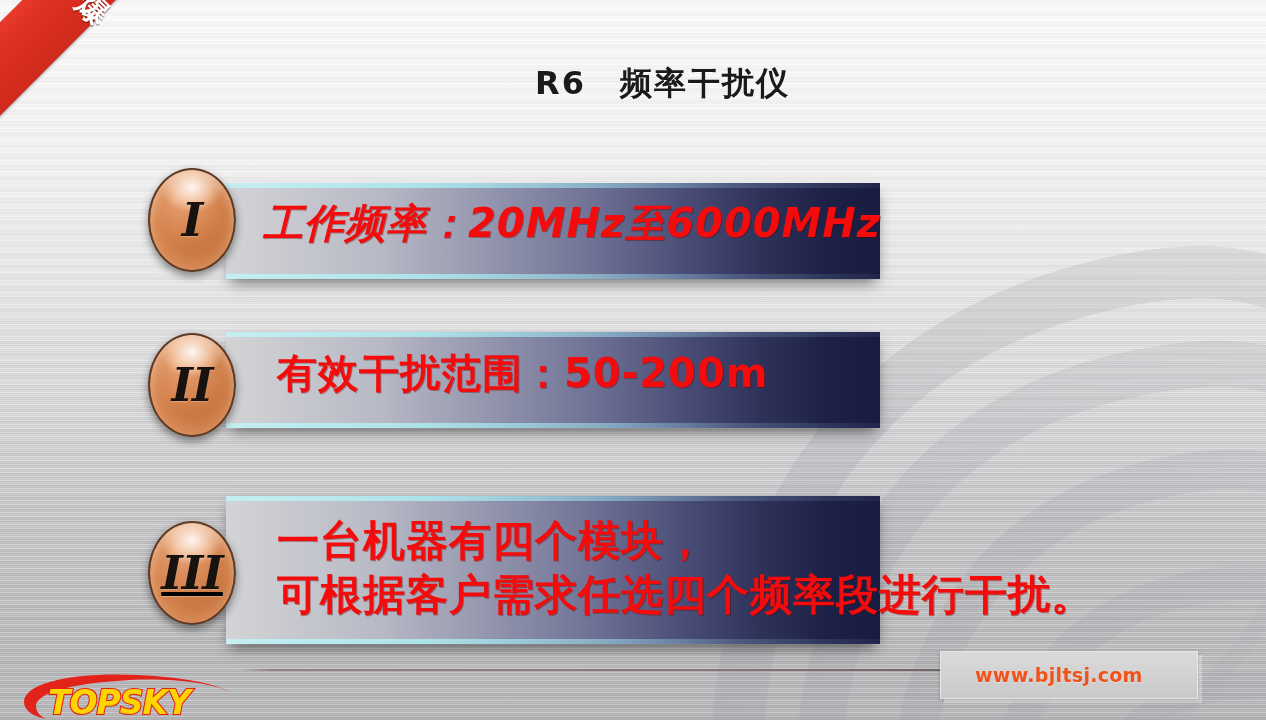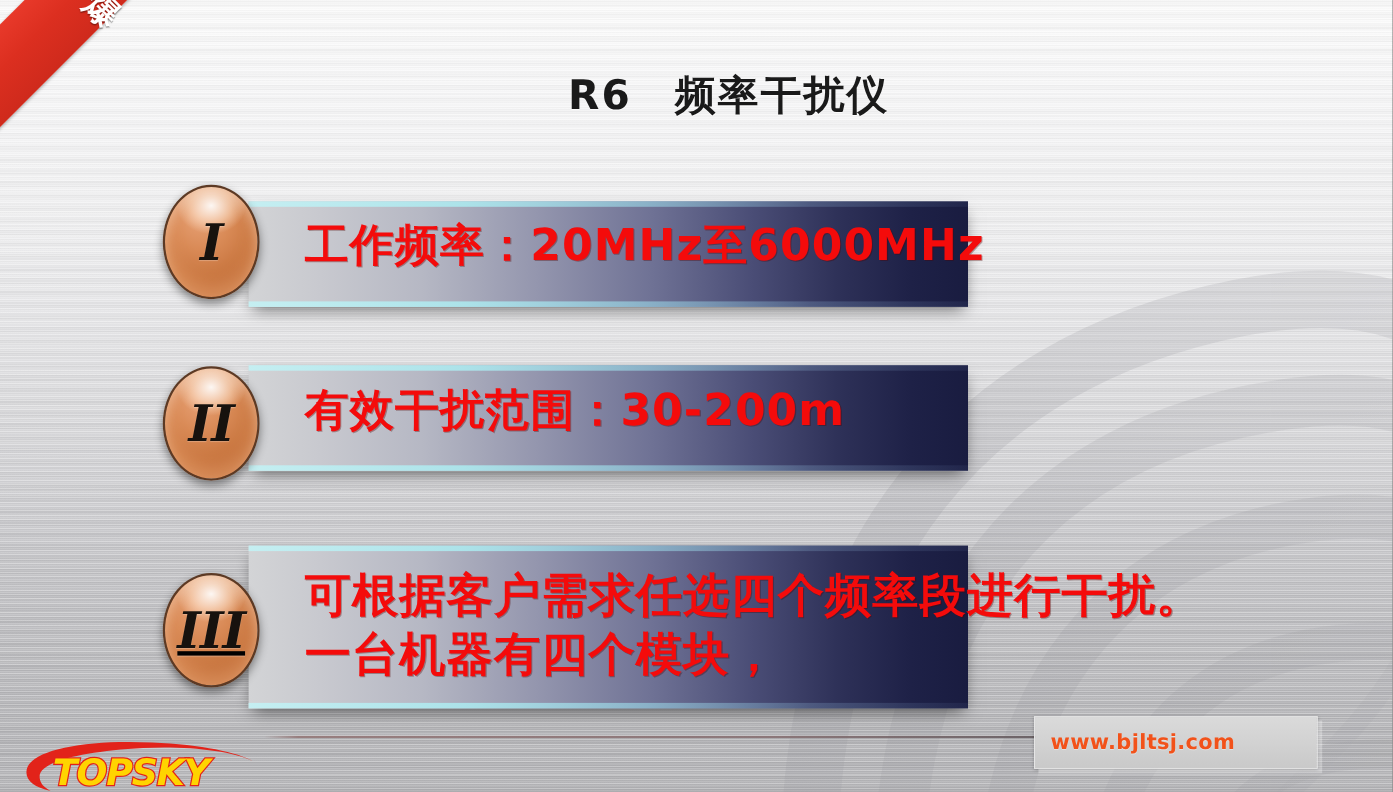--- a/index.html
+++ b/index.html
@@ -74,21 +74,21 @@
     text-shadow:1px 1px 1px rgba(0,0,0,0.35);
     font-family:"DejaVu Sans","Liberation Sans",sans-serif;
   }
 
   
   .title{
     position:absolute;
     left:0;right:0;top:62px;
     text-align:center;
     padding-left:59px;
-    font-size:37px;
+    font-size:32px;
     font-weight:bold;
     color:#1a1a1a;
     letter-spacing:2px;
     text-shadow:0 1px 0 rgba(255,255,255,0.7);
     white-space:nowrap;
   }
 
   
   .row{position:absolute;left:0;}
   .bar{
@@ -150,21 +150,21 @@
     white-space:nowrap;
     line-height:1.05;
     text-shadow:1px 1px 0 rgba(80,0,0,0.35);
     z-index:4;
   }
   .rowtext.two-line{font-size:42px;line-height:1.28;}
 
   
   #row1 .bar  {left:226px;top:183px;width:654px;}
   #row1 .badge{left:148px;top:168px;}
-  #row1 .rowtext{left:277px;top:202px;}
+  #row1 .rowtext{left:263px;top:202px;font-style:italic;}
 
   #row2 .bar  {left:226px;top:332px;width:654px;}
   #row2 .badge{left:148px;top:333px;}
   #row2 .rowtext{left:277px;top:352px;}
 
   #row3 .bar  {left:226px;top:496px;width:654px;height:148px;}
   #row3 .badge{left:148px;top:521px;text-decoration:underline;}
   #row3 .rowtext{left:277px;top:514px;}
 
   
@@ -189,20 +189,21 @@
     box-shadow:4px 4px 0 rgba(255,255,255,0.30), 0 1px 3px rgba(0,0,0,0.25);
     display:flex;align-items:center;
     padding-left:14px;
   }
   .url-box span{
     color:#f2521a;
     font-size:19px;
     font-weight:bold;
     letter-spacing:.3px;
     text-shadow:0 1px 0 rgba(255,255,255,0.35);
+    margin-left:20px;
   }
 </style>
 </head>
 <body>
 
 <div class="slide">
 
   <div class="brushed"></div>
   <div class="brushed2"></div>
 
@@ -236,31 +237,31 @@
       <span>I</span>
     </div>
     <div class="rowtext">工作频率：20MHz至6000MHz</div>
   </div>
 
   <div class="row" id="row2">
     <div class="bar"></div>
     <div class="badge">
       <span>II</span>
     </div>
-    <div class="rowtext">有效干扰范围：30-200m</div>
+    <div class="rowtext">有效干扰范围：50-200m</div>
   </div>
 
   <div class="row" id="row3">
     <div class="bar"></div>
     <div class="badge">
       <span>III</span>
     </div>
     <div class="rowtext two-line">
+      <div>一台机器有四个模块，</div>
       <div>可根据客户需求任选四个频率段进行干扰。</div>
-      <div>一台机器有四个模块，</div>
     </div>
   </div>
 
   <div class="footer-rule"></div>
 
   <svg class="logo" viewBox="0 0 218 48">
     <path d="M6,30 C6,10 58,0 120,3 C166,5 198,12 212,20 C192,10 150,6 112,8 C58,11 18,20 18,34 C18,40 22,44 28,47 C14,44 6,38 6,30 Z" fill="#e2231a"></path>
     <text x="30" y="42" font-family="'DejaVu Sans','Liberation Sans',sans-serif" font-size="33" font-weight="bold" font-style="italic" fill="#ffd400" stroke="#e2231a" stroke-width="2.2" paint-order="stroke" letter-spacing="-1">TOPSKY</text>
   </svg>
 

